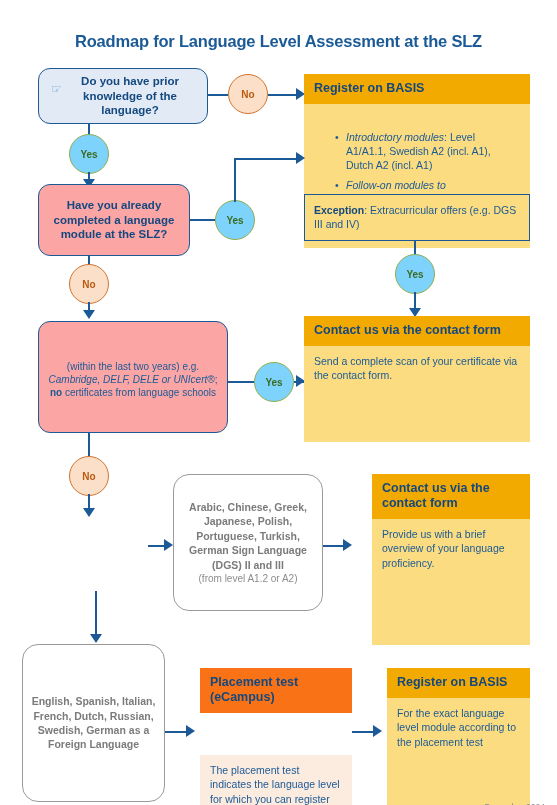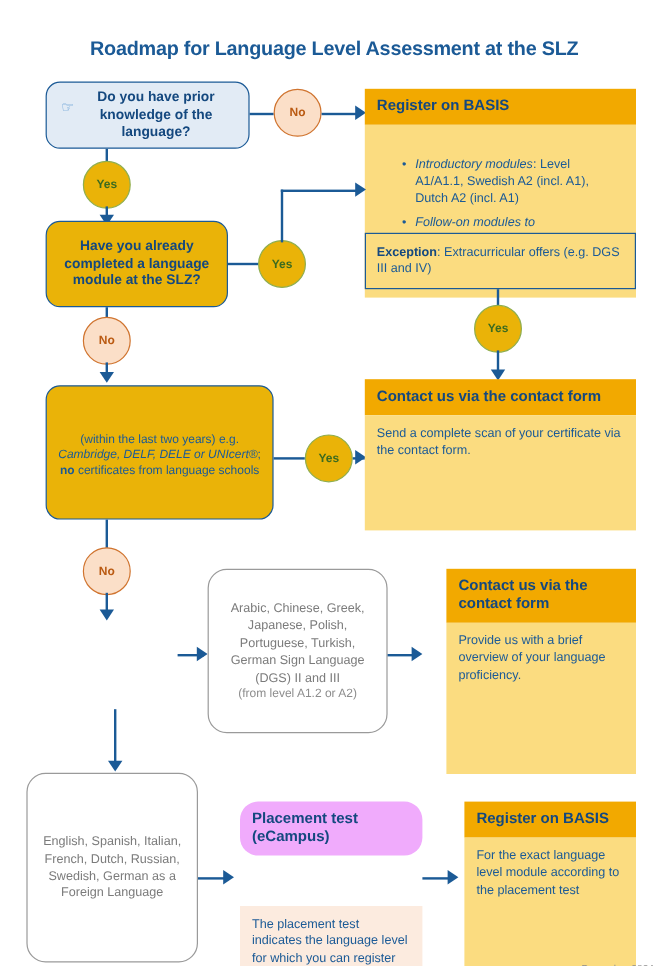--- a/index.html
+++ b/index.html
@@ -13,21 +13,21 @@
   
   .title{
     position:absolute;left:0;top:16px;width:557px;text-align:center;
     font-size:16.5px;font-weight:bold;color:#1B5A96;letter-spacing:-.2px;
   }
 
   
   .qbox{
     position:absolute;box-sizing:border-box;
     border:1.6px solid #1B5A96;border-radius:12px;
-    background:#eab308;
+    background:#fca5a5;
     display:flex;flex-direction:column;align-items:center;justify-content:center;
     text-align:center;
   }
   .qbox.tinted{background:#E2EBF5;}
   .qtitle{font-weight:bold;color:#14487F;font-size:11.5px;line-height:1.28;}
   .qsub{color:#1B5A96;font-size:10px;line-height:1.3;margin-top:5px;font-weight:normal;}
   .qsub i{font-style:italic;}
   .qsub b{font-weight:bold;}
 
   .handicon{
@@ -35,35 +35,35 @@
     position:absolute;left:12px;top:14px;
   }
 
   
   .greybox{
     position:absolute;box-sizing:border-box;
     border:1.4px solid #9A9A9A;border-radius:16px;background:#ffffff;
     display:flex;flex-direction:column;align-items:center;justify-content:center;
     text-align:center;color:#7B7B7B;
   }
-  .greybox .strong{font-weight:normal;font-size:10.5px;line-height:1.38;color:#7B7B7B;}
+  .greybox .strong{font-weight:bold;font-size:10.5px;line-height:1.38;color:#7B7B7B;}
   .greybox .light{font-weight:normal;font-size:10px;line-height:1.3;color:#8D8D8D;}
 
   
   .card{position:absolute;box-sizing:border-box;}
   .card .hdr{
     font-weight:bold;font-size:12.5px;color:#14487F;
     padding:7px 10px 8px 10px;line-height:1.2;
   }
   .card .bdy{
     font-size:10.5px;color:#1B5A96;line-height:1.38;padding:8px 10px 10px 10px;
   }
   .card.amber .hdr{background:#F2A900;}
   .card.amber .bdy{background:#FBDC80;}
-  .card.peach .hdr{background:#f0abfc;border-radius:15px;}
+  .card.peach .hdr{background:#f97316;}
   .card.peach .bdy{background:#FCEBDF;margin-top:42px;}
 
   .bullets{margin:18px;padding:0 0 0 14px;list-style:none;}
   .bullets li{position:relative;margin-bottom:5px;line-height:1.35;}
   .bullets li:last-child{margin-bottom:0;}
   .bullets li:before{content:"•";position:absolute;left:-11px;top:0;color:#1B5A96;}
   .bullets i{font-style:italic;}
 
   .exception{
     position:absolute;box-sizing:border-box;
@@ -71,21 +71,21 @@
     font-size:10.5px;color:#1B5A96;line-height:1.35;padding:8px 9px;
   }
   .exception b{font-weight:bold;color:#14487F;}
 
   
   .pill{
     position:absolute;box-sizing:border-box;border-radius:50%;
     display:flex;align-items:center;justify-content:center;
     font-size:10px;font-weight:bold;
   }
-  .pill.yes{background:#eab308;border:1.4px solid #8FAE4F;color:#3C6B1F;}
+  .pill.yes{background:#7dd3fc;border:1.4px solid #8FAE4F;color:#3C6B1F;}
   .pill.no{background:#FBDFC8;border:1.4px solid #D0742F;color:#BA5A12;}
 
   
   .ln{position:absolute;background:#1B5A96;}
   .ln.h{height:2.4px;}
   .ln.v{width:2.4px;}
   .arw{position:absolute;width:0;height:0;}
   .arw.r{border-top:6px solid transparent;border-bottom:6px solid transparent;border-left:9px solid #1B5A96;}
   .arw.d{border-left:6px solid transparent;border-right:6px solid transparent;border-top:9px solid #1B5A96;}
 

